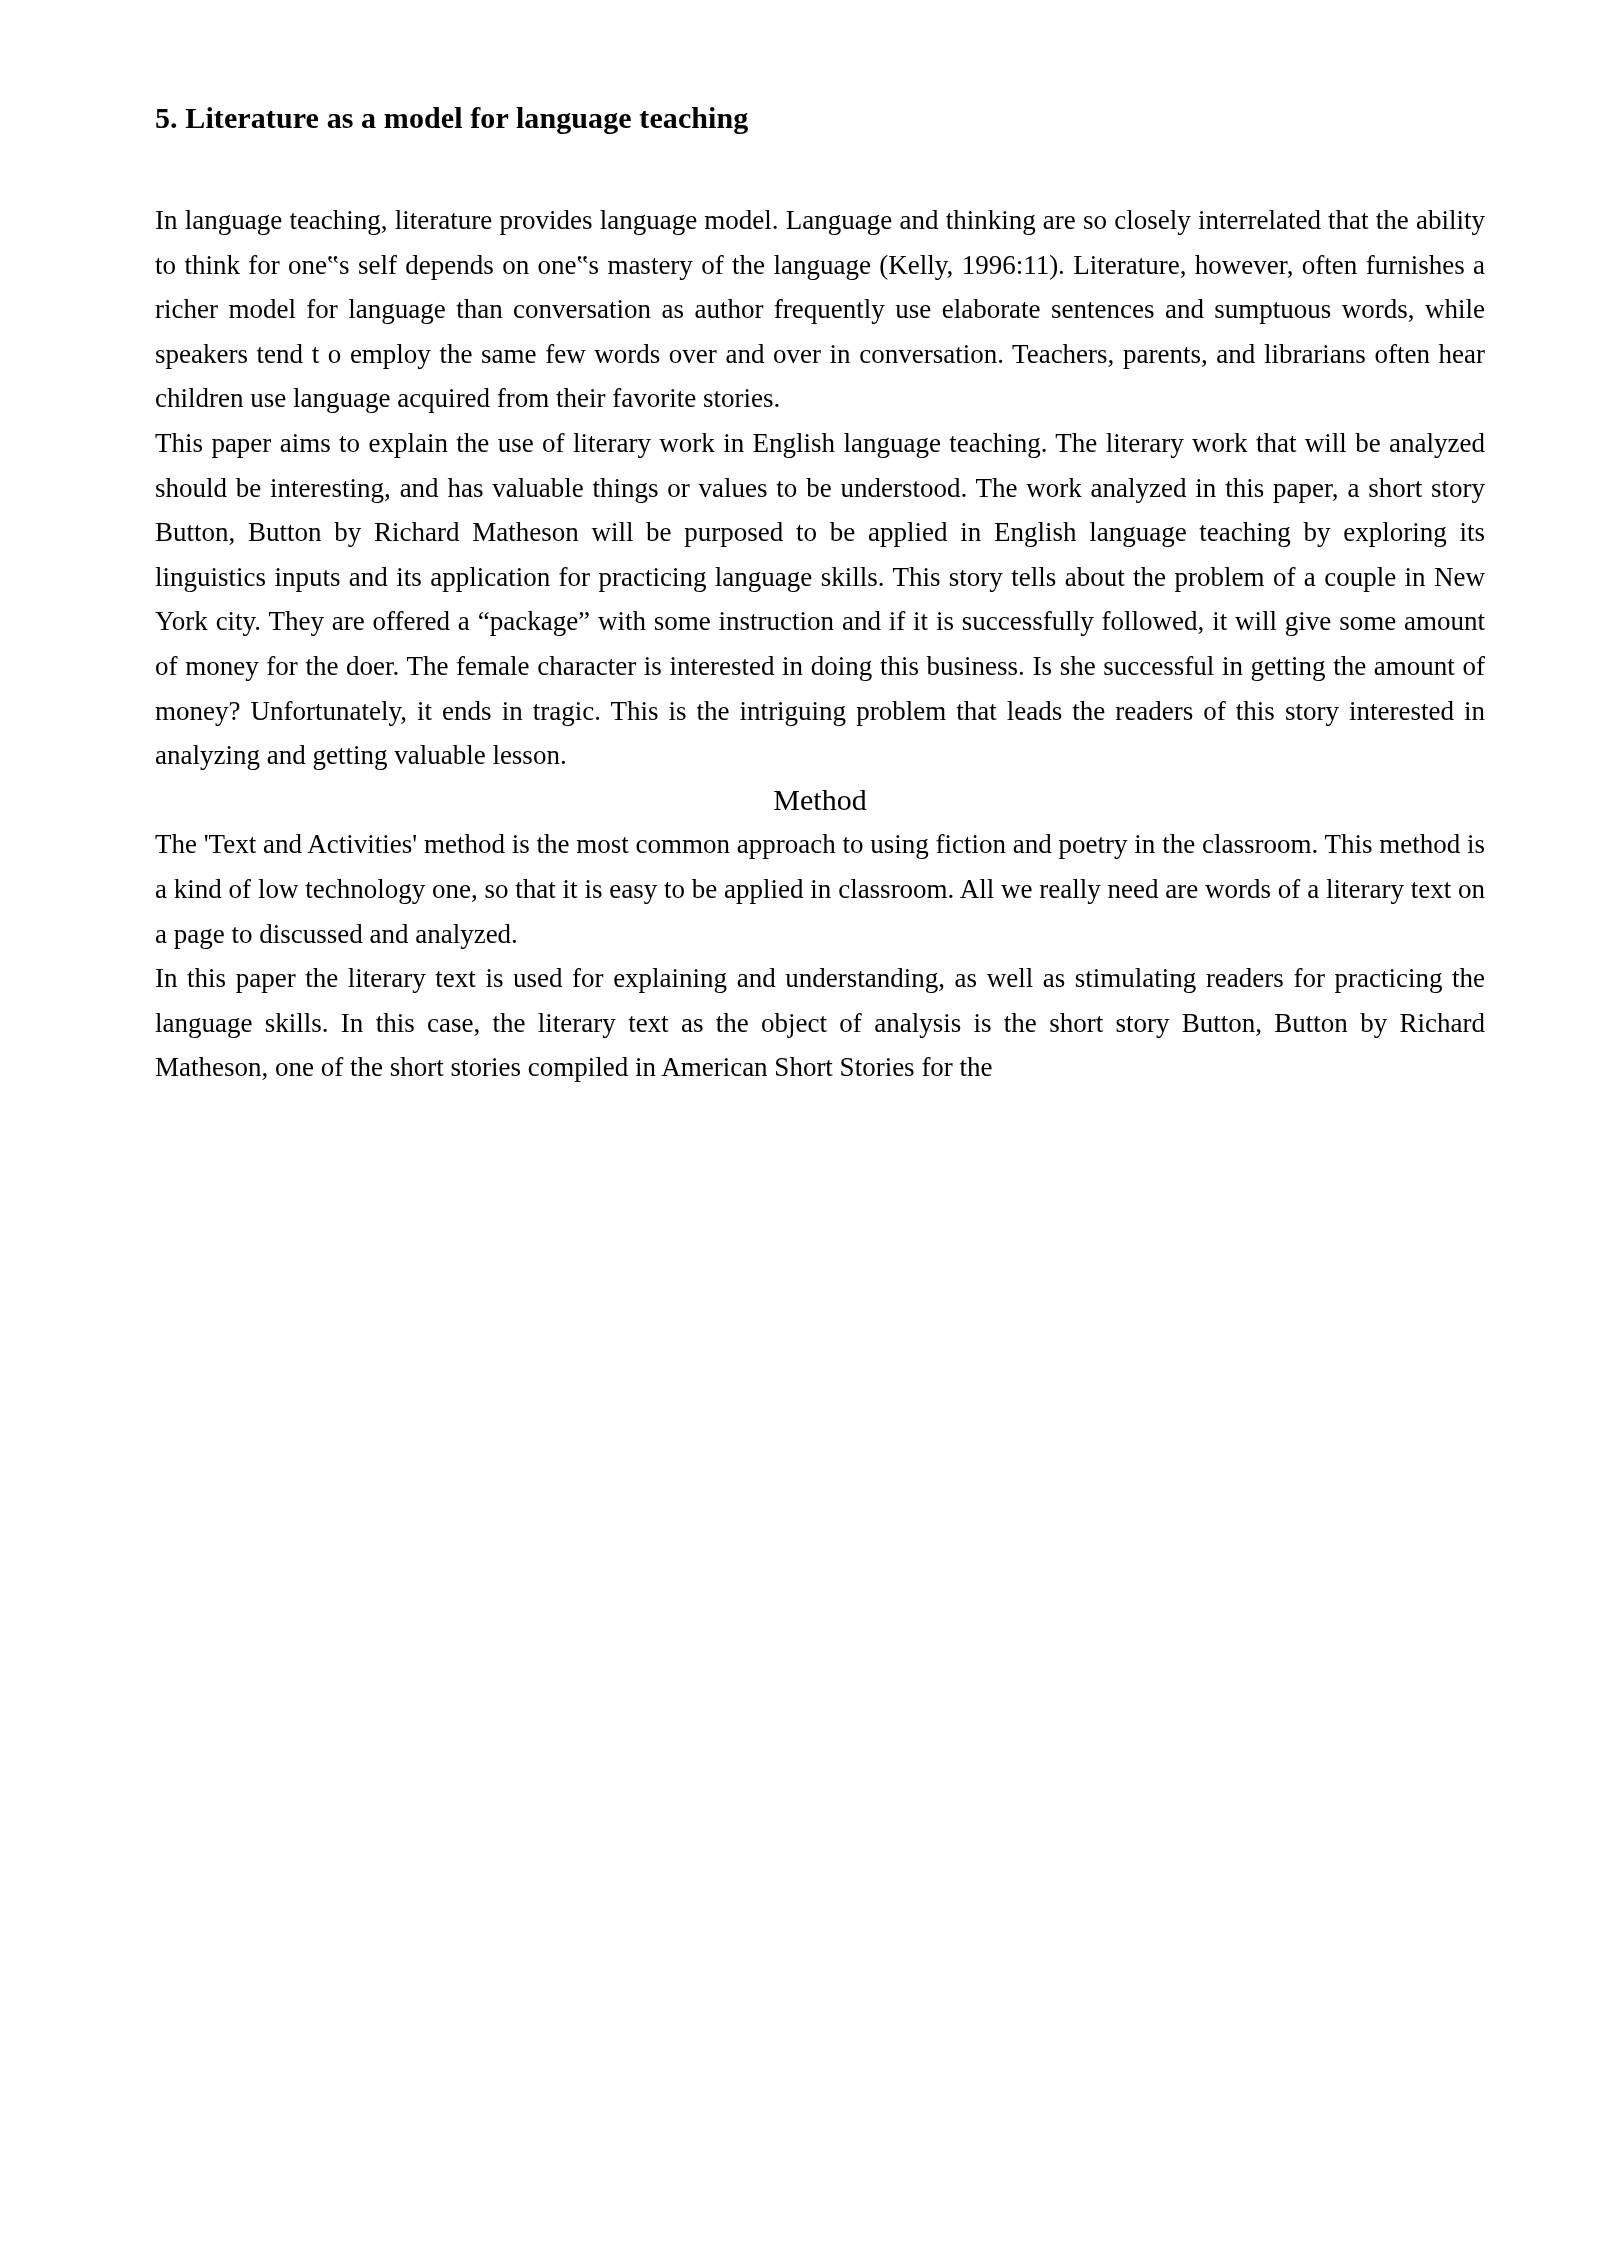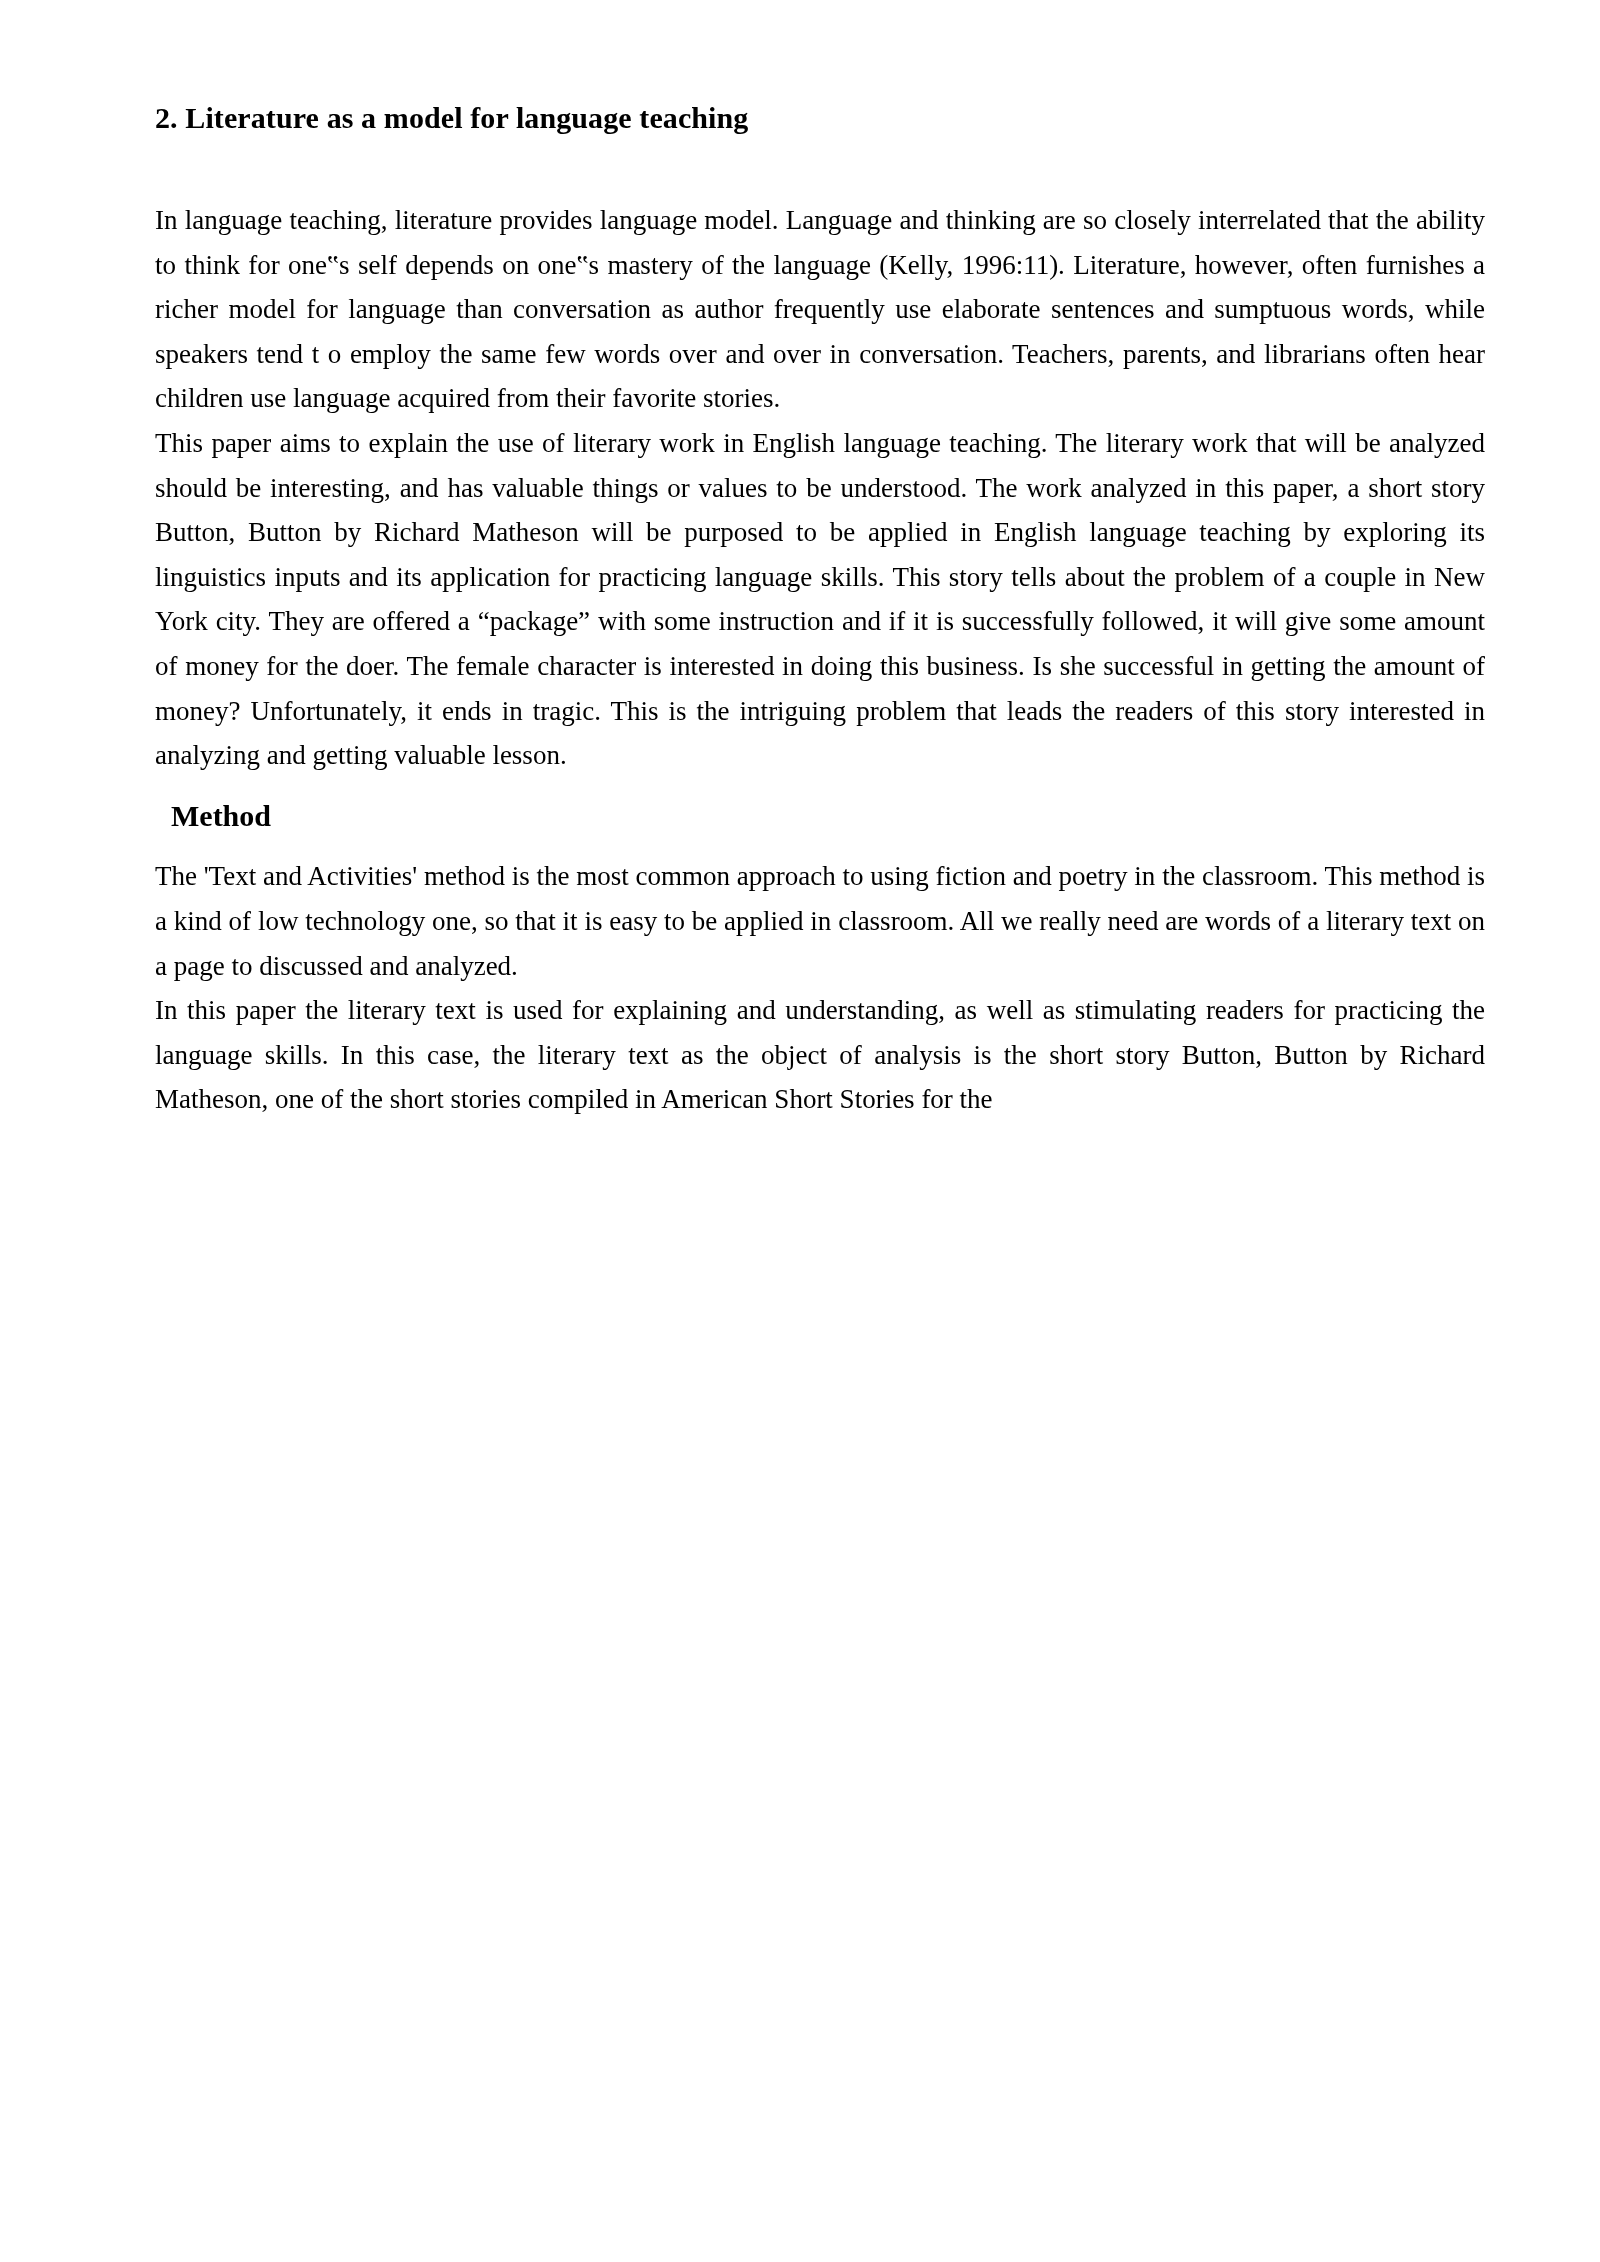--- a/index.html
+++ b/index.html
@@ -50,33 +50,33 @@
     font-size: 27px;
     line-height: 44.6px;
     text-align: justify;
     text-justify: inter-word;
     margin: 0;
     hyphens: none;
   }
 
   .section-heading {
     font-size: 30px;
-    font-weight: bold;
+    font-weight: normal;
     line-height: 44.6px;
-    text-align: left;
-    margin: 16px;
+    text-align: center;
+    margin: 0;
   }
 </style>
 </head>
 <body>
 
 <div class="page">
   <div class="content">
 
-    <h1 class="doc-heading">2. Literature as a model for language teaching</h1>
+    <h1 class="doc-heading">5. Literature as a model for language teaching</h1>
 
     <div class="spacer-after-heading"></div>
 
     <p class="para">In language teaching, literature provides language model. Language and thinking are so closely interrelated that the ability to think for one‟s self depends on one‟s mastery of the language (Kelly, 1996:11). Literature, however, often furnishes a richer model for language  than conversation as author frequently use elaborate sentences and sumptuous words, while speakers tend  t  o  employ the same few words over and over in conversation. Teachers, parents, and librarians often hear children use language acquired from their favorite stories.</p>
 
     <p class="para">This paper aims to explain the use of literary work in English language teaching. The literary work that will be analyzed should be interesting, and has valuable things or values  to  be understood. The work analyzed in this paper, a short story Button, Button by Richard Matheson will be purposed to be applied in English language teaching by exploring its linguistics inputs and its application for practicing language skills. This story tells about the problem of a couple in New York city. They are offered a “package” with  some instruction and if it is successfully followed, it will give some amount of money for the doer. The female character is interested in doing this business. Is she successful in getting the amount of money? Unfortunately, it ends in tragic. This is the intriguing problem that leads the readers of this story interested in analyzing and getting valuable lesson.</p>
 
     <h2 class="section-heading">Method</h2>
 
     <p class="para">The 'Text and Activities' method is the most common approach to using fiction and poetry in the classroom. This  method  is  a  kind  of  low  technology one,  so  that it  is  easy to  be  applied  in classroom. All we really need are words of a literary text on a page to discussed and analyzed.</p>

